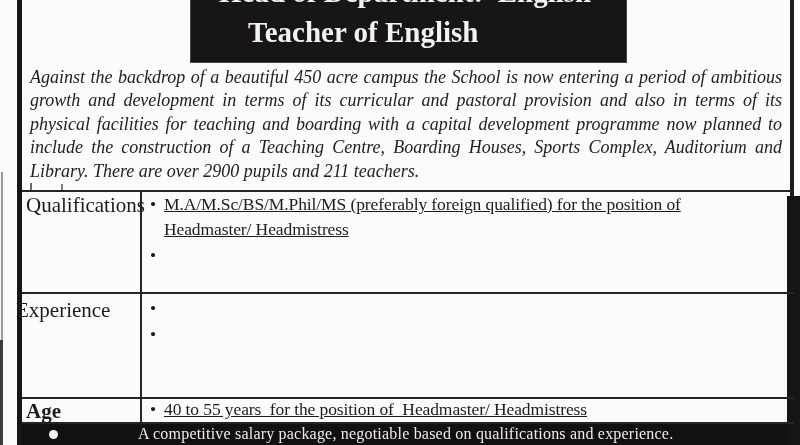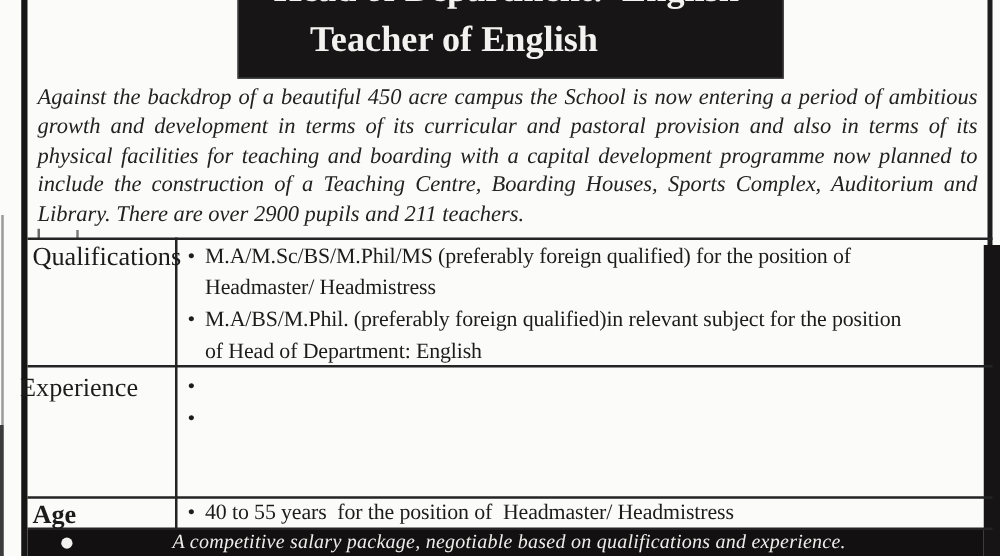--- a/index.html
+++ b/index.html
@@ -38,25 +38,25 @@
   .t-mid3{left:22px;top:422px;width:772px;height:2px;background:#242424;}
   .t-vcol{left:140px;top:190px;width:2px;height:234px;background:#242424;}
   
   .rowlabel{font-size:21px;color:#1c1c1c;}
   .lab0{left:26px;top:193px;} .lab1{left:16px;top:298px;} .lab2{left:26px;top:399px;font-weight:bold;}
   .cellcontent{left:150px;width:641px;}
   .c0{top:192px;} .c1{top:296px;} .c2{top:399px;}
   .bullet-item{display:flex;line-height:25px;font-size:17.5px;color:#1c1c1c;}
   .bullet-item + .bullet-item{margin-top:1px;}
   .dot{width:14px;flex:none;}
-  .btext{white-space:pre-wrap;letter-spacing:-0.1px;}
+  .btext{white-space:pre-wrap;letter-spacing:-0.1px;text-decoration:underline;}
   .c2 .bullet-item{line-height:21px;}
   
   .footer-bar{
-    left:22px;top:424px;width:765px;height:21px;background:#121011;color:#efeceb;font-style:italic;
+    left:22px;top:424px;width:765px;height:21px;background:#121011;color:#efeceb;
   }
   .footer-dot{position:absolute;left:27px;top:6px;width:9px;height:9px;border-radius:50%;background:#f3f1ef;}
   .footer-text{position:absolute;left:116px;top:1px;font-size:16px;white-space:pre;letter-spacing:0.2px;}
 </style>
 </head>
 <body>
 
 <div class="page">
 
   <div class="abs border-left"></div>
@@ -85,22 +85,20 @@
   <div class="abs rowlabel lab2">Age</div>
 
   <div class="abs cellcontent c0">
     <div class="bullet-item">
       <span class="dot">•</span>
       <span class="btext">M.A/M.Sc/BS/M.Phil/MS (preferably foreign qualified) for the position of
 Headmaster/ Headmistress</span>
     </div>
     <div class="bullet-item">
       <span class="dot">•</span>
-      <span class="btext">M.A/BS/M.Phil. (preferably foreign qualified)in relevant subject for the position
-of Head of Department: English</span>
     </div>
   </div>
 
   <div class="abs cellcontent c1">
     <div class="bullet-item">
       <span class="dot">•</span>
     </div>
     <div class="bullet-item">
       <span class="dot">•</span>
     </div>

